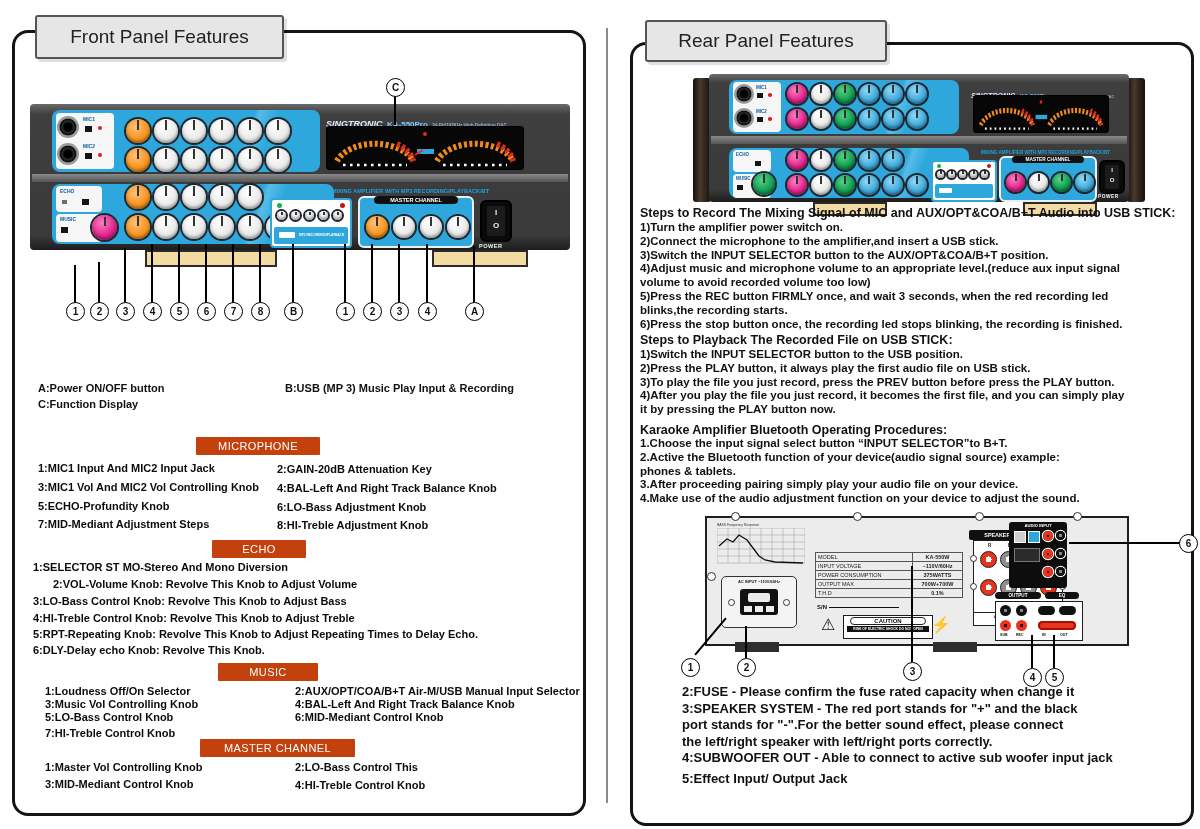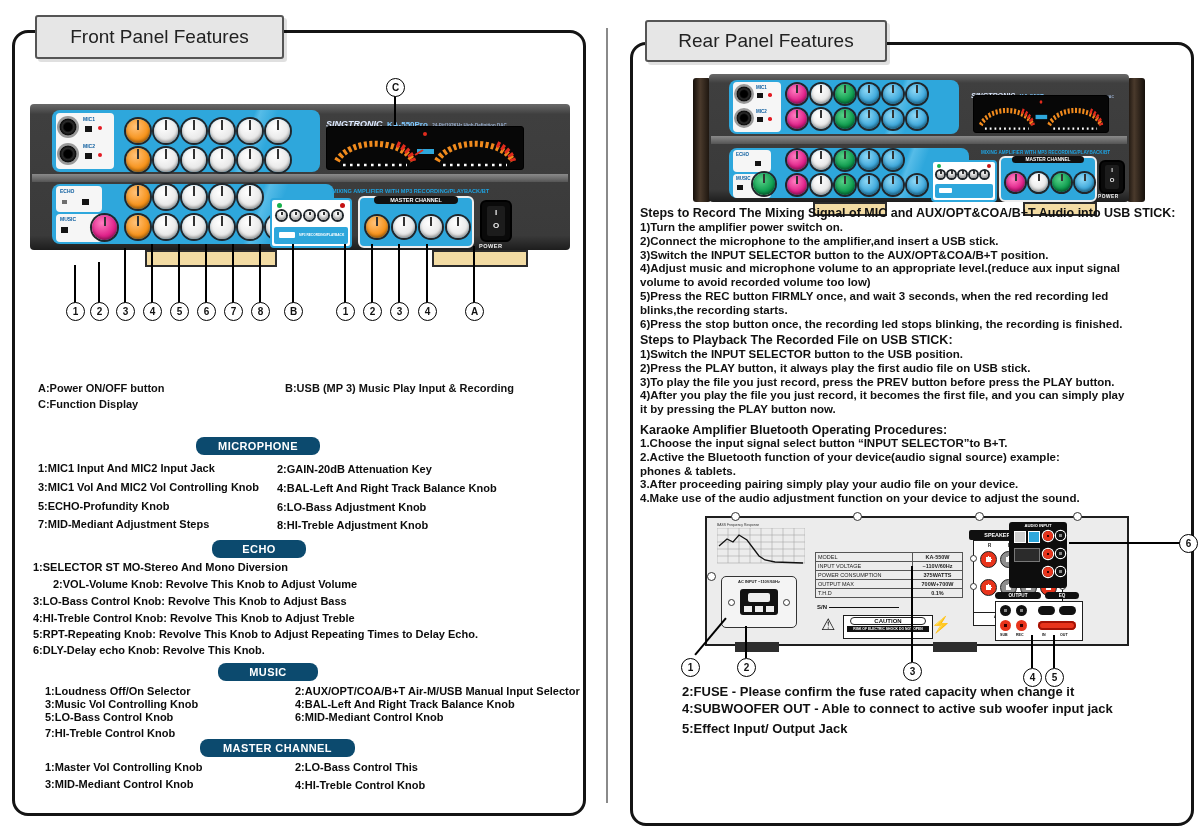--- a/index.html
+++ b/index.html
@@ -4,22 +4,22 @@
 <style>
   html,body{margin:0;padding:0;}
   body{width:1200px;height:829px;background:#ffffff;position:relative;overflow:hidden;
        font-family:"Liberation Sans",sans-serif;color:#111;}
   .titlebox{position:absolute;background:#e6e6e6;border:2px solid #555;border-radius:3px;
             box-shadow:3px 3px 0 rgba(0,0,0,.12);display:flex;align-items:center;justify-content:center;
             font-size:19px;color:#222;z-index:6;}
   .pagebox{position:absolute;border:3px solid #141414;border-radius:16px;z-index:1;}
   .divider{position:absolute;left:606px;top:28px;width:2px;height:775px;background:#8a8a8a;}
 
-  .pill{position:absolute;background:#0c4a6e;color:#fff;font-weight:700;font-size:11px;
-        letter-spacing:.4px;text-align:center;border-radius:8px;padding:3px 0;z-index:3;}
+  .pill{position:absolute;background:#c2410c;color:#fff;font-weight:400;font-size:11px;
+        letter-spacing:.4px;text-align:center;border-radius:1px;padding:3px 0;z-index:3;}
   .li{position:absolute;font-size:11px;font-weight:700;color:#0c0c0c;white-space:nowrap;z-index:3;}
   .legendtxt{position:absolute;font-size:11px;font-weight:700;white-space:nowrap;z-index:3;}
 
   
   .amp{position:absolute;z-index:2;}
   .chassis{position:absolute;background:linear-gradient(#6a6a6a,#3f3f3f 7%,#3a3a3a 90%,#1d1d1d);border-radius:4px;}
   .seam{position:absolute;background:linear-gradient(#8a8a8a,#555);}
   .bluepanel{position:absolute;background:#2ea7dc;border-radius:8px;
              background:linear-gradient(110deg,#2ea7dc 70%,#56bce8 72%,#2ea7dc 78%);}
   .whitebox{position:absolute;background:#f6f6f6;border-radius:4px;}
@@ -598,15 +598,18 @@
   <div class="ccirc" style="left:380px;top:158px;">
       <span>5</span>
     </div>
   <div class="ccirc" style="left:514px;top:24px;">
       <span>6</span>
     </div>
 </div>
 
 <div style="position:absolute;left:682px;top:684px;width:505px;z-index:3;">
   <div style="font-size:13px;font-weight:700;line-height:16.5px;white-space:pre-line;">2:FUSE - Please confirm the fuse rated capacity when change it</div>
+  <div style="font-size:13px;font-weight:700;line-height:16.5px;white-space:pre-line;">3:SPEAKER SYSTEM - The red port stands for "+" and the black
+    port stands for "-".For the better sound effect, please connect
+    the left/right speaker with left/right ports correctly.</div>
   <div style="font-size:13px;font-weight:700;line-height:16.5px;white-space:pre-line;">4:SUBWOOFER OUT - Able to connect to active sub woofer input jack</div>
   <div style="font-size:13px;font-weight:700;line-height:16.5px;white-space:pre-line;margin-top:4px;">5:Effect Input/ Output Jack</div>
 </div>
 
 </body></html>

